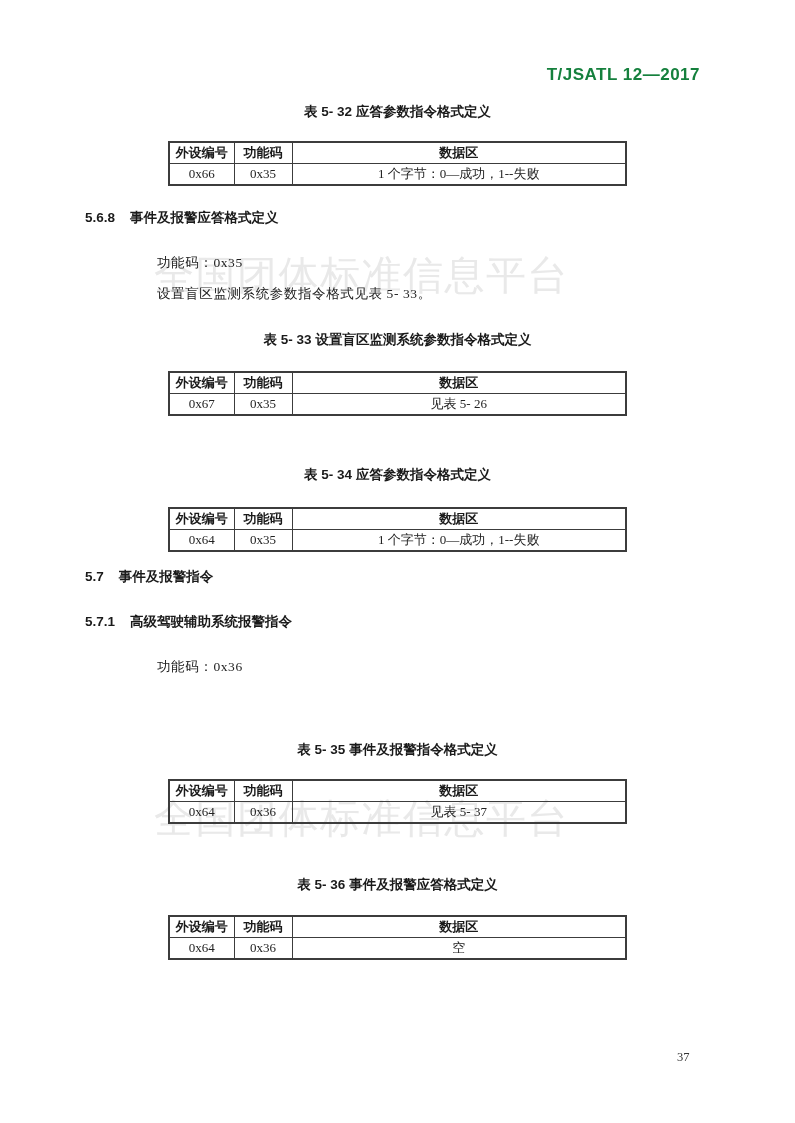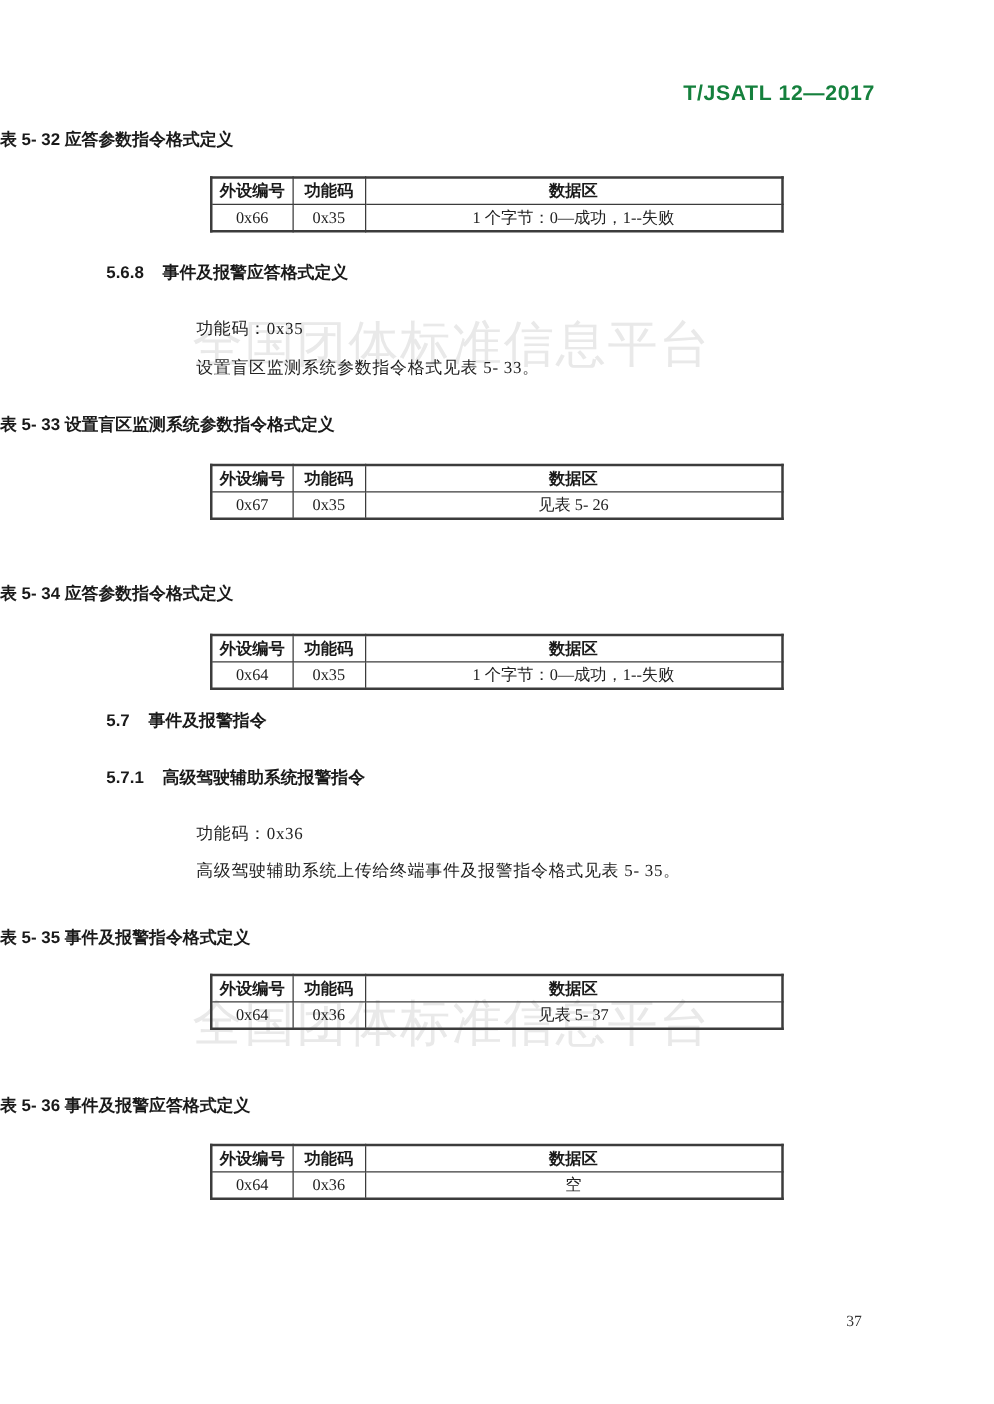--- a/index.html
+++ b/index.html
@@ -29,21 +29,21 @@
     color:#e9e9e9;
     z-index:0;
     pointer-events:none;
     text-align:center;
   }
   .wm1 { top:248px; }
   .wm2 { top:791px; }
 
   
   .tbl-title {
-    left:0; width:795px; text-align:left;
+    left:0; width:795px; text-align:center;
     font-family:"Liberation Sans","DejaVu Sans",sans-serif;
     font-weight:700; font-size:13.5px; color:#1a1a1a;
     z-index:2;
   }
   .tt32 { top:103px; } .tt33 { top:331px; } .tt34 { top:466px; }
   .tt35 { top:741px; } .tt36 { top:876px; }
 
   
   .tbl-wrap { left:168px; z-index:2; }
   .tw32 { top:141px; } .tw33 { top:371px; } .tw34 { top:507px; }
@@ -184,21 +184,20 @@
     </table>
   </div>
 
   <div class="abs sec-heading sh57">
     <span class="sec-no">5.7</span><span>事件及报警指令</span>
   </div>
   <div class="abs sec-heading sh571">
     <span class="sec-no">5.7.1</span><span>高级驾驶辅助系统报警指令</span>
   </div>
   <div class="abs para indent pfunc36">功能码：0x36</div>
-  <div class="abs para indent psee35">高级驾驶辅助系统上传给终端事件及报警指令格式见表 5- 35。</div>
 
   <div class="abs tbl-title tt35">表 5- 35 事件及报警指令格式定义</div>
   <div class="abs tbl-wrap tw35">
     <table class="spec">
       <colgroup>
           <col class="c1">
           <col class="c2">
           <col class="c3">
         </colgroup>
       <thead>

